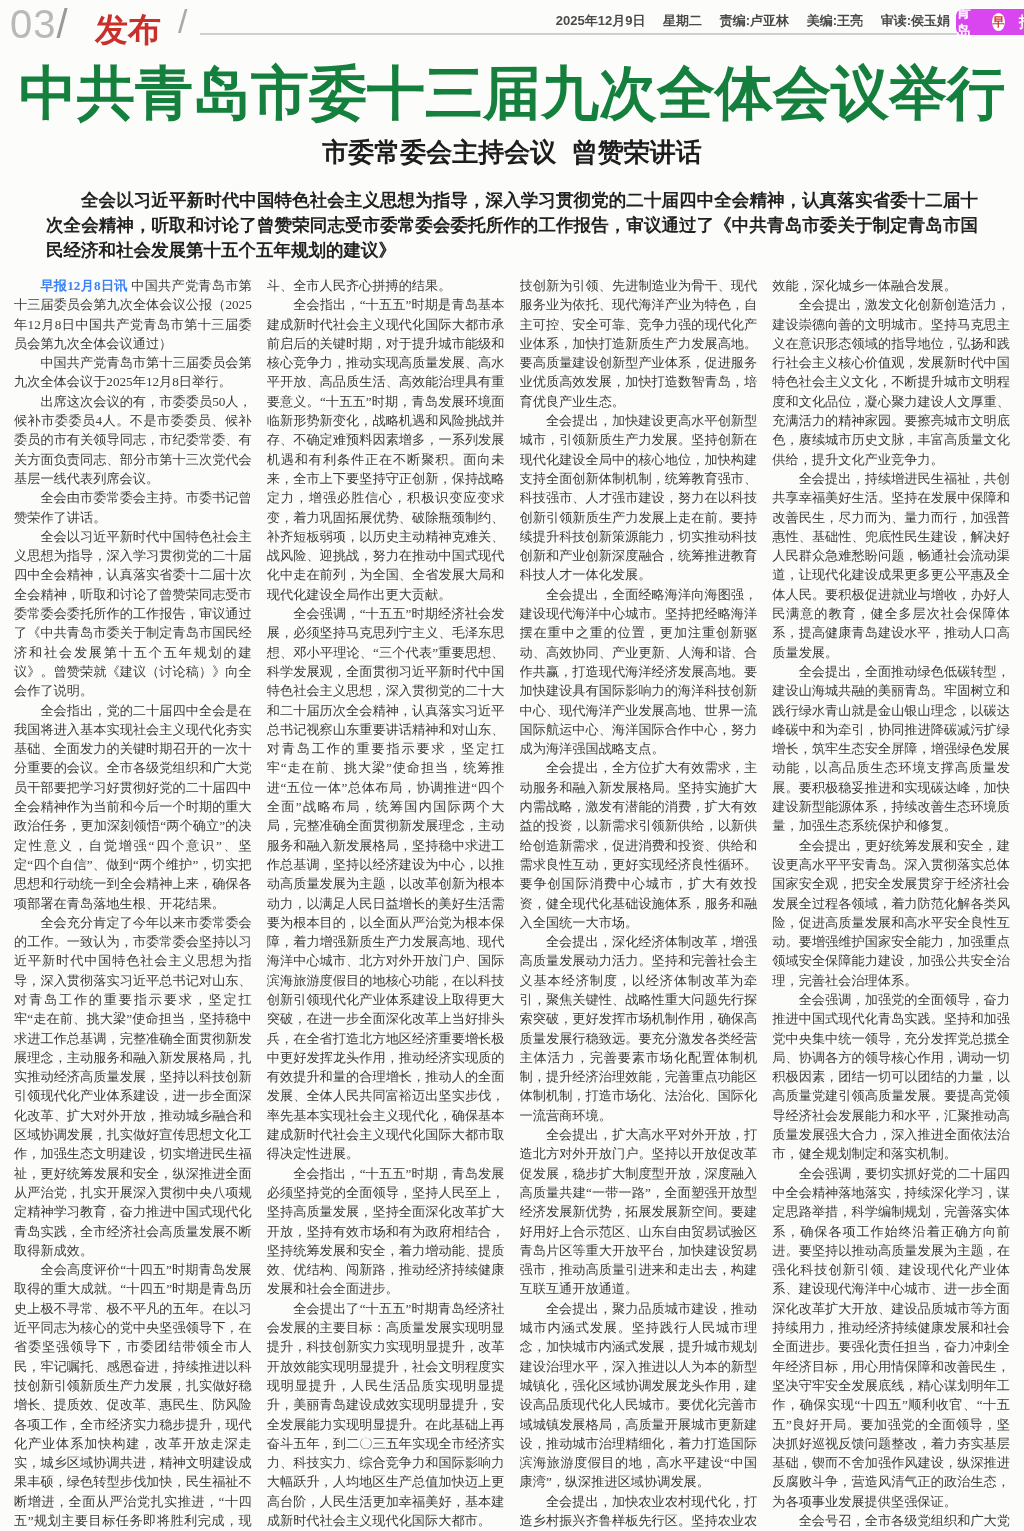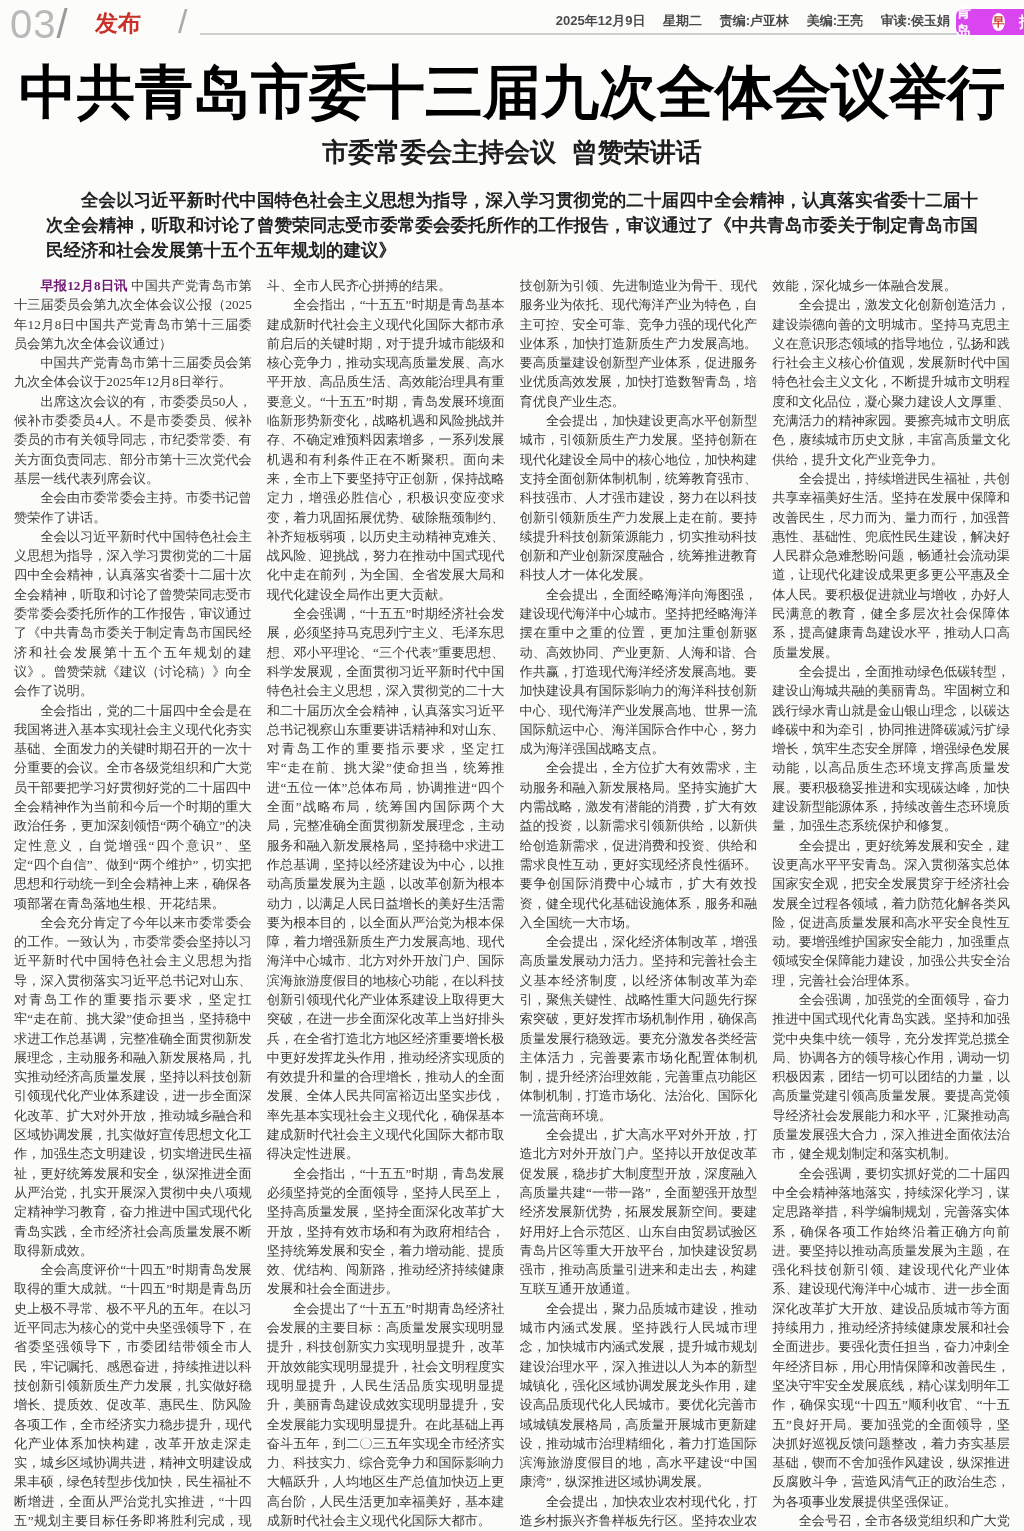--- a/index.html
+++ b/index.html
@@ -4,47 +4,47 @@
 <style>
   html,body{margin:0;padding:0;background:#e9e9e9;}
   .page{position:relative;width:1024px;height:1531px;margin:0 auto;background:#fcfcfb;overflow:hidden;
         font-family:"Liberation Serif","DejaVu Serif",serif;color:#3a3a3a;}
   
   .header{position:absolute;left:0;top:0;width:1024px;height:46px;padding-left:14px;}
   .pagenum{position:absolute;left:10px;top:2px;font-family:"Liberation Sans",sans-serif;
            font-size:40px;font-weight:300;color:#b9b9b9;letter-spacing:1px;}
   .pagenum .slash{color:#9a9a9a;font-weight:400;}
   .section-name{position:absolute;left:95px;top:8px;font-family:"Liberation Sans",sans-serif;
-                font-size:23px;font-weight:900;color:#c9302a;}
+                font-size:33px;font-weight:900;color:#c9302a;}
   .slash2{position:absolute;left:178px;top:2px;font-size:34px;color:#aaa;font-weight:200;
           font-family:"Liberation Sans",sans-serif;}
   .header-rule{position:absolute;left:200px;top:33px;width:812px;height:2px;background:#cfcfcf;}
   .dateline{position:absolute;right:88px;top:12px;font-family:"Liberation Sans",sans-serif;
             font-size:13px;font-weight:700;color:#4a4a4a;white-space:nowrap;}
   .dateline span{margin-left:14px;}
   .dateline span:first-child{margin-left:8px;}
   .logo{position:absolute;right:4px;top:9px;width:78px;height:26px;background:#d946ef;border-radius:7px;
         display:flex;align-items:center;justify-content:center;gap:13px;
         font-family:"Liberation Sans",sans-serif;font-weight:900;color:#fff;font-size:15px;}
   .logo .emblem{width:18px;height:18px;border-radius:50%;background:#fff;color:#cf3a2e;
         font-size:12px;display:flex;align-items:center;justify-content:center;margin:0 1px;}
   
   .headline{position:absolute;left:6px;top:62px;width:1012px;text-align:center;
-            font-family:Liberation Serif, serif;font-weight:900;color:#000000;
+            font-family:Liberation Sans, sans-serif;font-weight:900;color:#15803d;
             font-size:58px;line-height:1.06;letter-spacing:0px;white-space:nowrap;}
   .subhead{position:absolute;left:0;top:135px;width:1024px;text-align:center;
            font-family:Liberation Mono, monospace;font-weight:700;color:#1d1d1d;font-size:26px;}
   .intro{position:absolute;left:46px;top:188px;width:932px;font-family:"Liberation Sans",sans-serif;
          font-weight:700;color:#222;font-size:17.5px;line-height:25px;text-align:justify;text-indent:2em;}
   
   .columns{position:absolute;left:14px;top:276px;width:996px;height:1255px;display:flex;gap:15px;overflow:hidden;}
   .col{width:238px;height:100%;overflow:hidden;text-align:justify;}
   .para{margin:0;font-size:13.2px;line-height:19.3px;color:#3c3c3c;text-indent:2em;}
   .para.cont{text-indent:0;}
-  .para b{font-weight:700;color:#701a75;}
+  .para b{font-weight:700;color:#3b82f6;}
 </style>
 </head>
 <body>
 
 <div class="page">
 
   <div class="header">
     <div class="pagenum"><span>03</span><span class="slash">/</span></div>
     <div class="section-name">发布</div>
     <div class="slash2">/</div>

